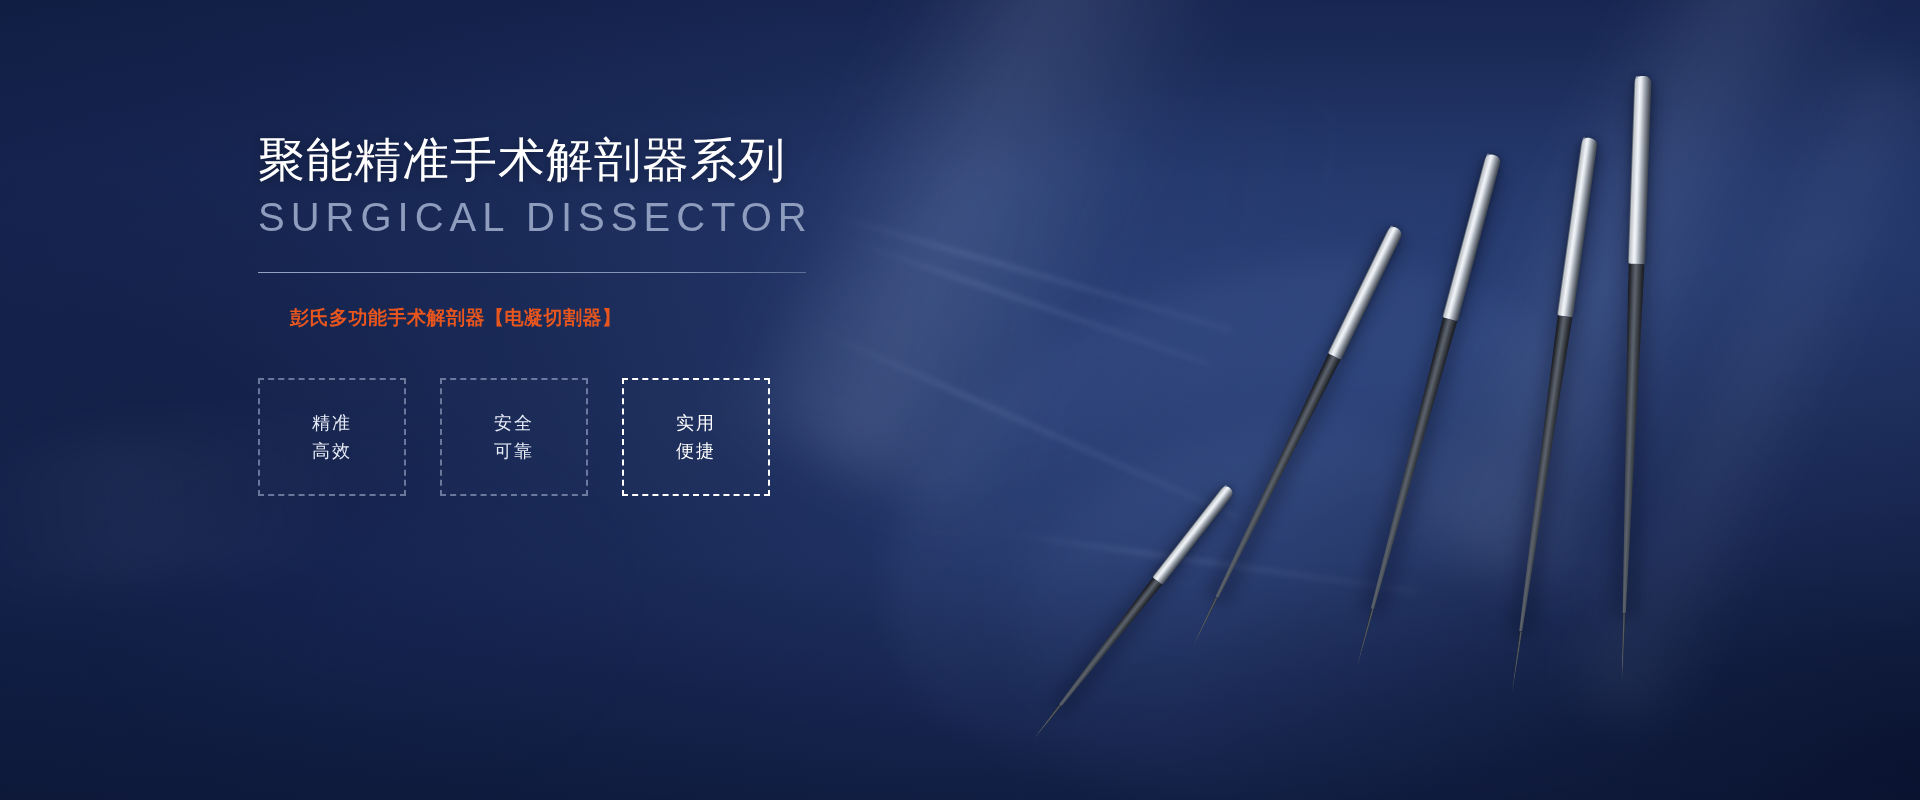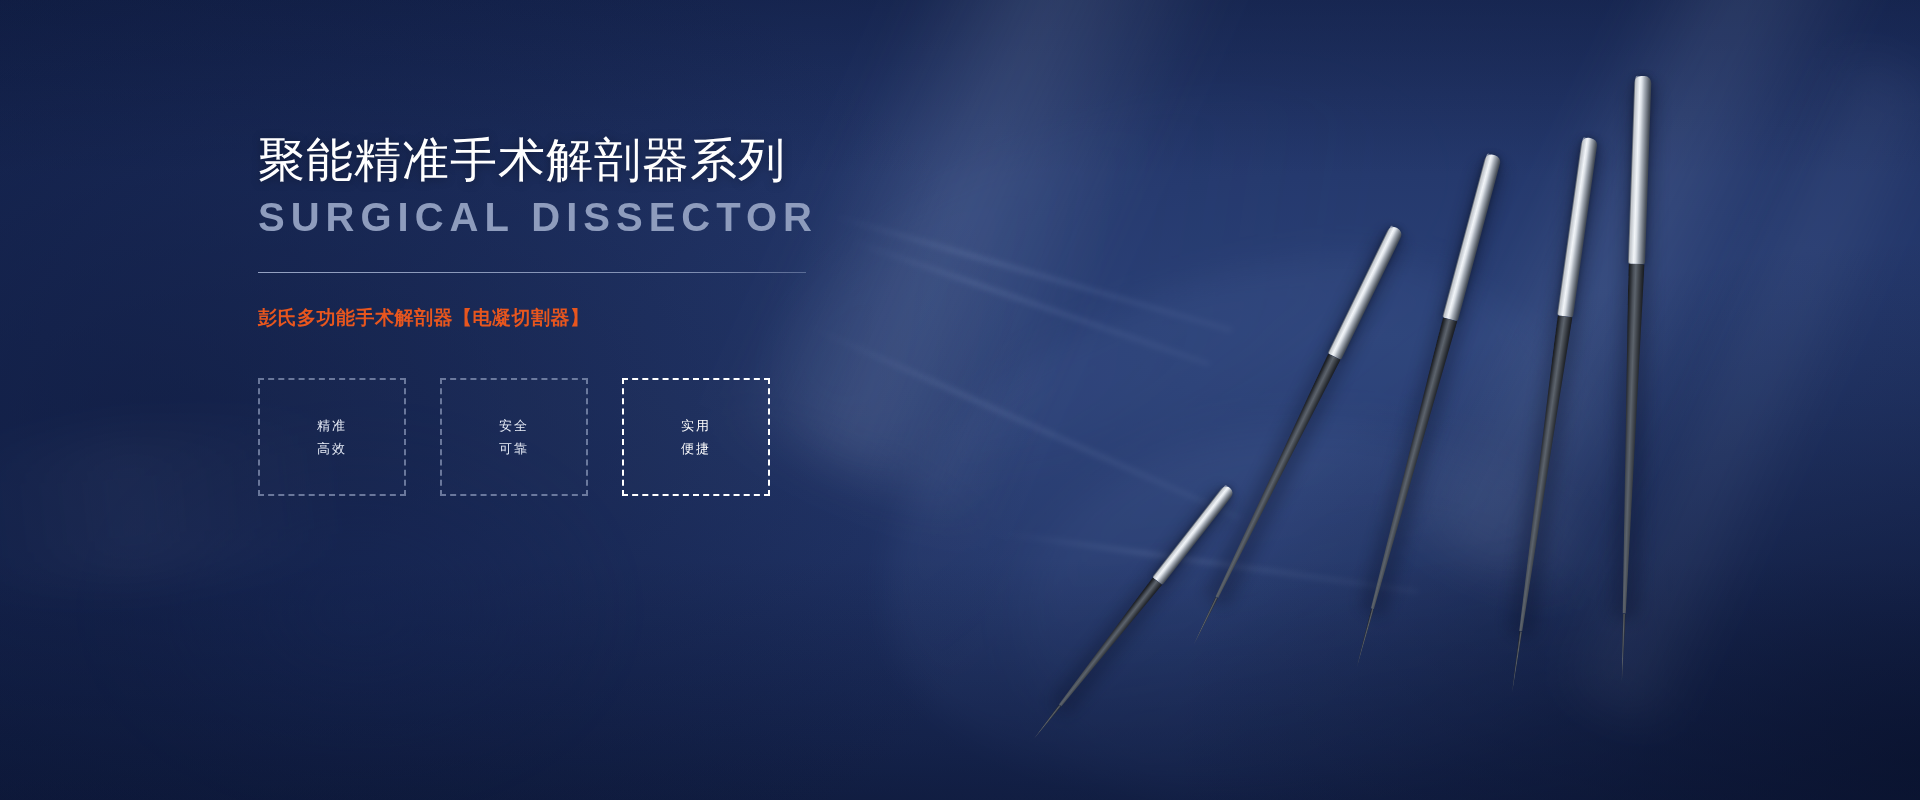--- a/index.html
+++ b/index.html
@@ -104,56 +104,57 @@
     font-weight:400;
     letter-spacing:1px;
     white-space:nowrap;
     text-shadow:0 1px 10px rgba(0,0,0,.35);
   }
   .title-en{
     margin-top:6px;
     font-size:40px;
     line-height:1.15;
     color:#8e9cbd;
-    font-weight:700;
+    font-weight:400;
     letter-spacing:6px;
     white-space:nowrap;
   }
   .divider{
     margin-top:32px;
     width:548px;
     height:1px;
     background:linear-gradient(90deg, rgba(190,203,232,.75) 0%, rgba(190,203,232,.62) 78%, rgba(190,203,232,.35) 100%);
   }
   .subtitle{
     margin-top:32px;
     font-size:19px;
     font-weight:700;
     color:#e8561e;
     letter-spacing:.5px;
     white-space:nowrap;
+    margin-left:32px;
   }
 
   
   .features{
     margin-top:47px;
     display:flex;
     gap:34px;
   }
   .feature{
     width:148px;
     height:118px;
     display:flex;
     flex-direction:column;
     align-items:center;
     justify-content:center;
     gap:10px;
     border:2px dashed rgba(173,186,216,.55);
     color:#e7ecf7;
-    font-size:13px;
+    font-size:18px;
     line-height:1;
     letter-spacing:2px;
     background:rgba(255,255,255,.012);
   }
   .feature.active{
     border-color:#ffffff;
     color:#ffffff;
   }
   .feature .fline{display:block;}
 

